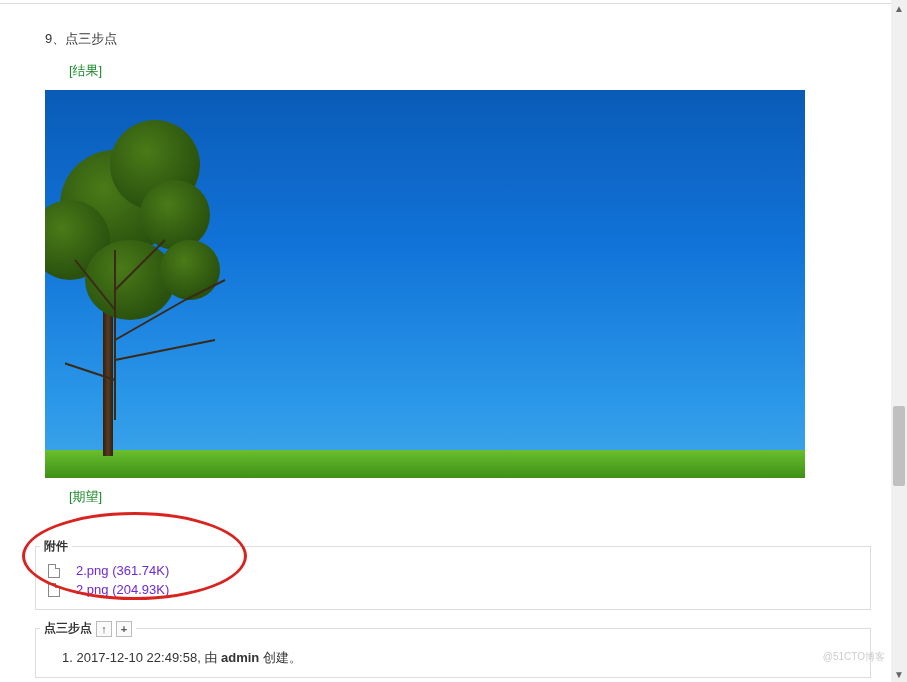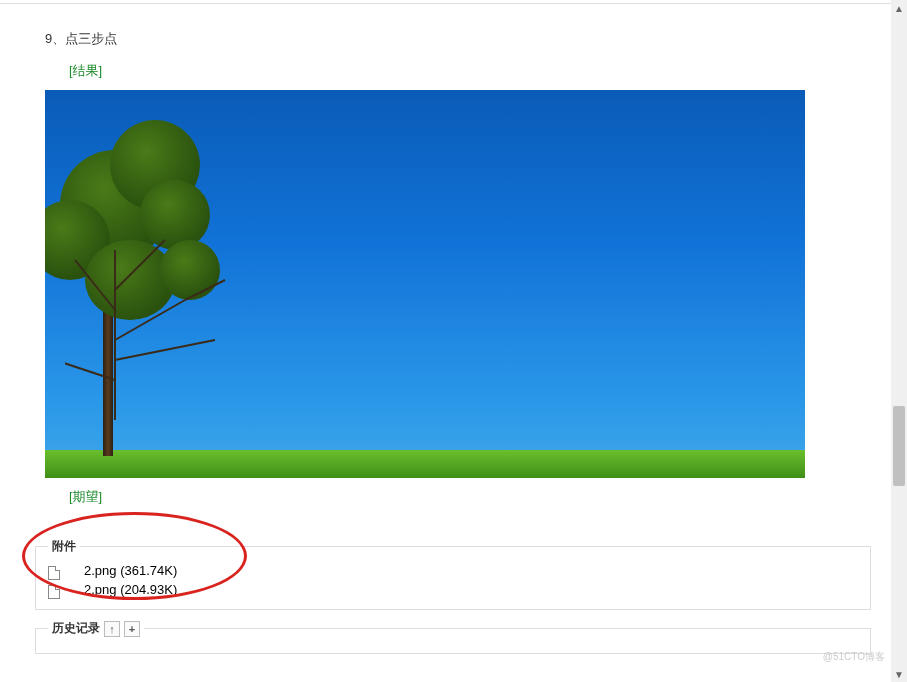--- a/index.html
+++ b/index.html
@@ -104,35 +104,35 @@
 .section {
   border: 1px solid #ddd;
   margin-top: 40px;
   position: relative;
   padding: 14px 12px 10px 12px;
   margin-left: -10px;
 }
 .section-legend {
   position: absolute;
   top: -9px;
-  left: 12px;
+  left: 4px;
   background: #fff;
   padding: 0 4px;
   font-weight: bold;
   font-size: 12px;
   display: flex;
   align-items: center;
   gap: 4px;
 }
 .file-row {
   display: flex;
-  align-items: flex-end;
-  gap: 24px;
+  align-items: center;
+  gap: 16px;
   line-height: 19px;
-  color: #000000;
+  color: #6d28d9;
 }
 .file-icon {
   width: 12px; height: 14px;
   border: 1px solid #888;
   position: relative;
 }
 .file-icon:before {
   content:"";
   position:absolute;
   right:-1px; top:-1px;
@@ -233,23 +233,27 @@
       <span><span>2.png</span> (<span>361.74K</span>)</span>
     </div>
     <div class="file-row">
       <span class="file-icon"></span>
       <span><span>2.png</span> (<span>204.93K</span>)</span>
     </div>
   </div>
 
   <div class="history-section">
     <div class="section-legend">
-      <span>历史记录</span>
+      <span>点三步点</span>
       <span class="mini-btn">↑</span>
       <span class="mini-btn">+</span>
+    </div>
+    <div class="history-item">
+      <span>1.</span>
+      <span>2017-12-10 22:49:58</span><span>, 由 </span><b>admin</b><span> 创建。</span>
     </div>
   </div>
 
 </div>
 </div>
 
 <div class="ellipse-annotation"></div>
 
 <div class="scrollbar">
   <div class="arrow">▲</div>

